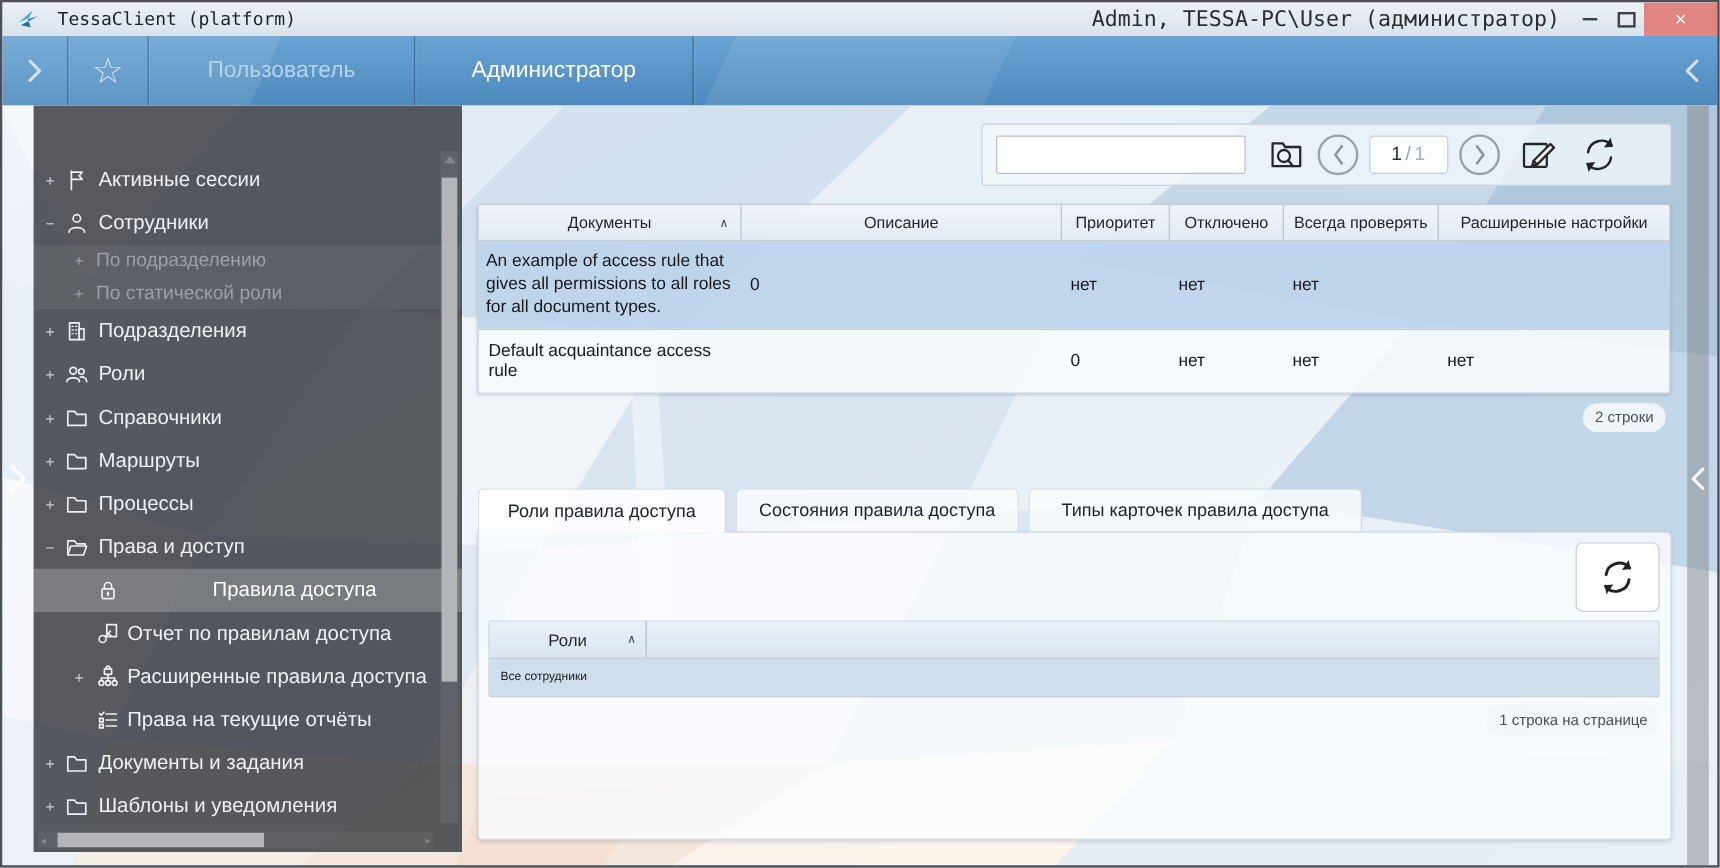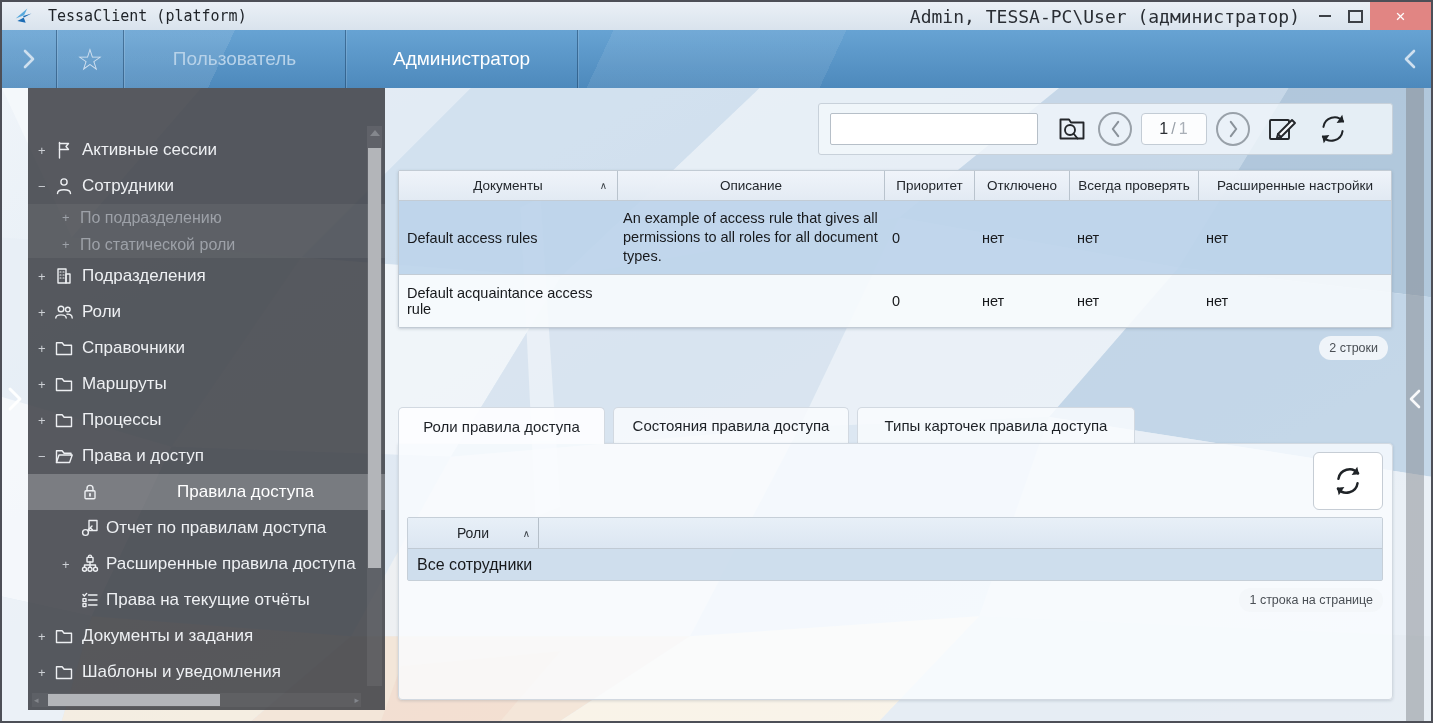--- a/index.html
+++ b/index.html
@@ -118,21 +118,21 @@
   .refresh-btn{position:absolute;top:8px;right:9px;width:68px;height:56px;background:rgba(255,255,255,0.95);
     border:1px solid #c6cdd5;border-radius:6px;display:flex;align-items:center;justify-content:center;}
   .refresh-btn svg,.tb-refresh svg{stroke:#1f2327;}
 
   .roles-table{position:absolute;left:8px;right:9px;top:73px;border:1px solid #c6cfd8;border-radius:2px;}
   .roles-head{height:30px;background:linear-gradient(rgba(231,239,247,0.95),rgba(218,229,241,0.95));
     display:flex;align-items:center;font-size:14px;color:#23272c;}
   .roles-head .hl{width:130px;text-align:center;position:relative;border-right:1px solid #b5bfc9;height:100%;
     display:flex;align-items:center;justify-content:center;}
   .roles-head .sort{position:absolute;right:8px;font-size:10px;color:#3c4248;}
-  .role-row{height:31px;display:flex;align-items:center;padding-left:9px;font-size:16px;color:#17191c;
+  .role-row{height:31px;display:flex;align-items:center;padding-left:9px;font-size:10px;color:#17191c;
     background:rgba(200,218,235,0.88);border-top:1px solid #c0cad4;}
   .badge-roles{right:9px;top:144px;}
 </style>
 </head>
 <body>
 
 <div class="window">
 
   <div class="titlebar">
     <span class="logo">
@@ -445,21 +445,20 @@
           </div>
           <div class="th">
             <span>Всегда проверять</span>
           </div>
           <div class="th">
             <span>Расширенные настройки</span>
           </div>
         </div>
       <div id="rules-body">
           <div class="trow selected">
-            <div class="td">Default access rules</div>
             <div class="td desc">An example of access rule that gives all permissions to all roles for all document types.</div>
             <div class="td">0</div>
             <div class="td">нет</div>
             <div class="td">нет</div>
             <div class="td">нет</div>
           </div>
           <div class="trow plain">
             <div class="td">Default acquaintance access rule</div>
             <div class="td desc"></div>
             <div class="td">0</div>

